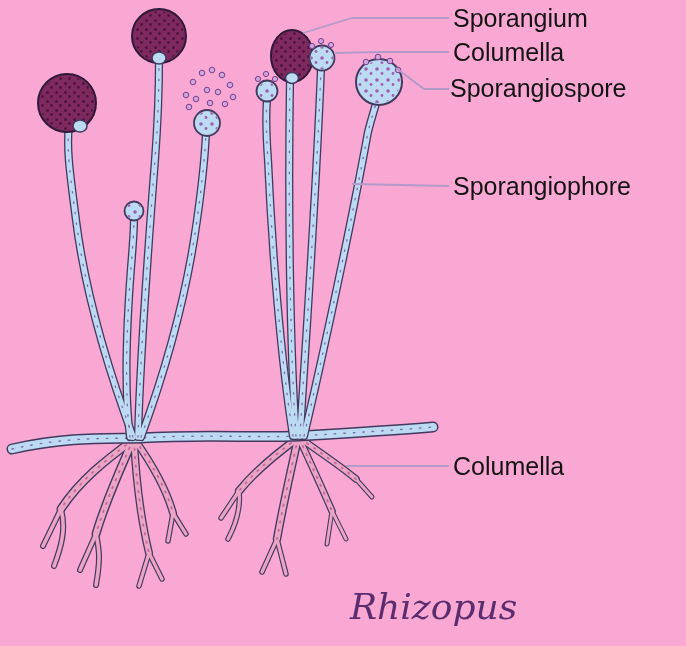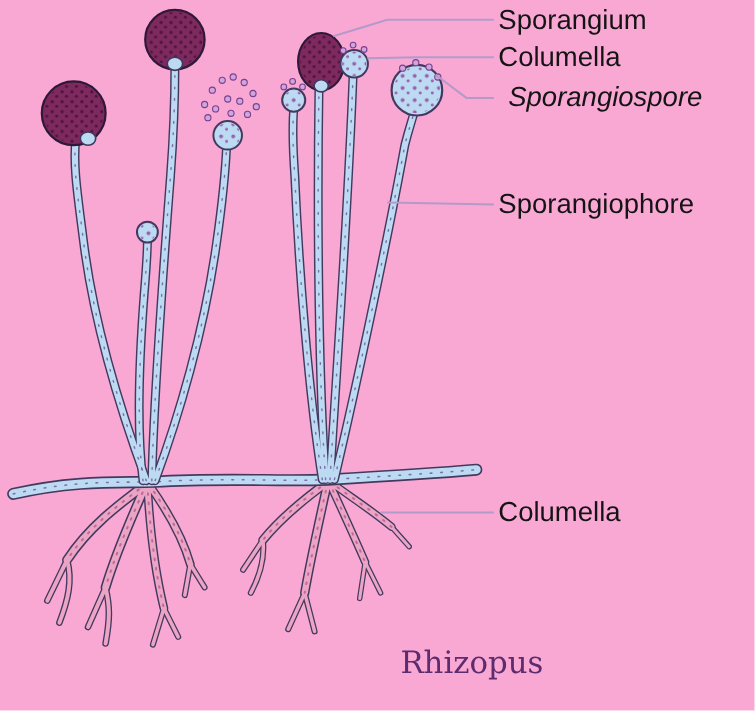--- a/index.html
+++ b/index.html
@@ -13,31 +13,31 @@
   .diagram-svg{position:absolute;left:0;top:0;}
   .label{
     position:absolute;
     font-size:25px;
     line-height:29px;
     color:#141414;
     white-space:nowrap;
   }
   .lbl-sporangium{left:453px;top:4px;}
   .lbl-columella{left:453px;top:38px;}
-  .lbl-sporangiospore{left:462px;top:74px;font-style:italic;}
+  .lbl-sporangiospore{left:450px;top:74px;}
   .lbl-sporangiophore{left:453px;top:172px;text-align:center;}
   .lbl-rhizoids{left:453px;top:452px;}
   .species-title{
     position:absolute;
     left:350px;top:586px;
     font-family:"DejaVu Serif",serif;
-    font-size:28px;
+    font-style:italic;
+    font-size:36px;
     color:#5c2d6e;
     white-space:nowrap;
-    margin-left:14px;
   }
 </style>
 </head>
 <body>
 
 <div class="canvas">
 
   <svg class="diagram-svg" width="686" height="646" viewBox="0 0 686 646">
     <defs>
       <pattern id="pdark" width="9" height="9" patternUnits="userSpaceOnUse">

